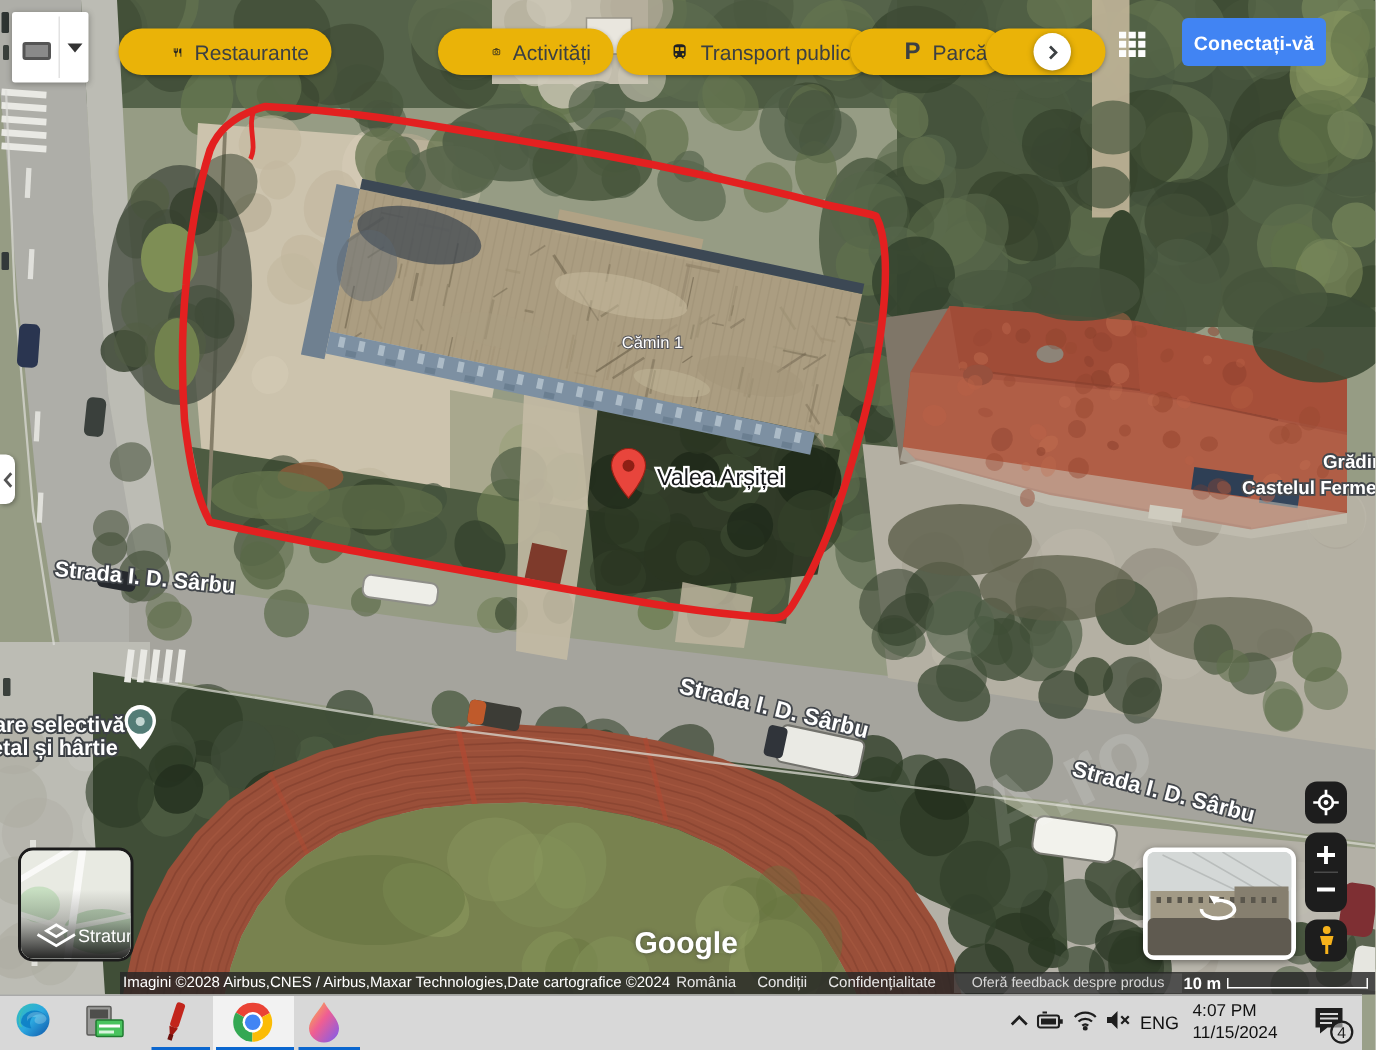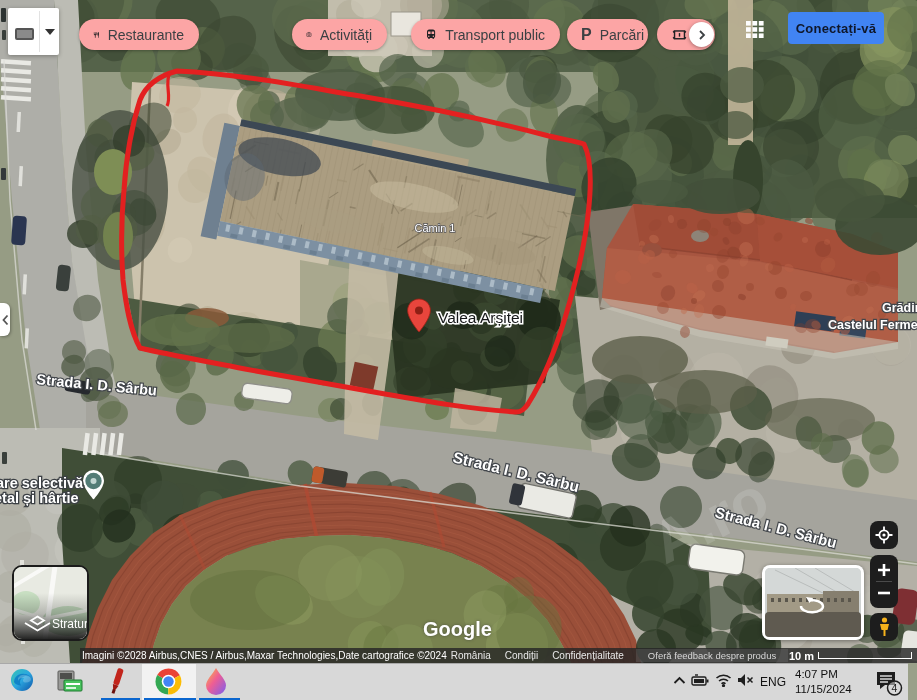--- a/index.html
+++ b/index.html
@@ -1,17 +1,17 @@
 <!DOCTYPE html>
 <html><head><meta charset="utf-8">
 <style>
   html,body{margin:0;padding:0;width:917px;height:700px;overflow:hidden;font-family:"Liberation Sans",sans-serif;}
   .abs{position:absolute;}
   #stage{position:relative;width:917px;height:700px;background:#9aa089;overflow:hidden;}
-  .chip{position:absolute;top:19px;height:31px;background:#fca5a5;border-radius:16px;display:flex;align-items:center;box-shadow:0 1px 3px rgba(0,0,0,0.3);color:#3c4043;font-size:14px;white-space:nowrap;}
+  .chip{position:absolute;top:19px;height:31px;background:#eab308;border-radius:16px;display:flex;align-items:center;box-shadow:0 1px 3px rgba(0,0,0,0.3);color:#3c4043;font-size:14px;white-space:nowrap;padding-left:22px;}
   .chip svg{margin:0 8px 0 14px;}
   .chip span{margin-right:15px;}
 </style></head>
 <body>
 <div id="stage">
 
 <svg class="abs" style="left:0;top:0" width="917" height="663" viewBox="0 0 917 663">
 
 <rect x="0" y="0" width="917" height="663" fill="#969c84"></rect>
 
@@ -995,21 +995,21 @@
       <rect x="6.4" y="0" width="4.8" height="4.6" fill="#fdfdfd"></rect>
       <rect x="12.8" y="0" width="4.8" height="4.6" fill="#fdfdfd"></rect>
       <rect x="0" y="6.2" width="4.8" height="4.6" fill="#fdfdfd"></rect>
       <rect x="6.4" y="6.2" width="4.8" height="4.6" fill="#fdfdfd"></rect>
       <rect x="12.8" y="6.2" width="4.8" height="4.6" fill="#fdfdfd"></rect>
       <rect x="0" y="12.4" width="4.8" height="4.6" fill="#fdfdfd"></rect>
       <rect x="6.4" y="12.4" width="4.8" height="4.6" fill="#fdfdfd"></rect>
       <rect x="12.8" y="12.4" width="4.8" height="4.6" fill="#fdfdfd"></rect>
 </svg>
 
-<div class="abs" style="left:788px;top:12px;width:96px;height:32px;background:#4184f3;border-radius:4px;color:#0f172a;font-size:13px;font-weight:bold;display:flex;align-items:center;justify-content:center;letter-spacing:0.2px;">Conectați-vă</div>
+<div class="abs" style="left:788px;top:12px;width:96px;height:32px;background:#4184f3;border-radius:4px;color:#ffffff;font-size:13px;font-weight:bold;display:flex;align-items:center;justify-content:center;letter-spacing:0.2px;">Conectați-vă</div>
 
 <div class="abs" style="left:0;top:303px;width:10px;height:33px;background:#fff;border-radius:0 6px 6px 0;box-shadow:1px 1px 3px rgba(0,0,0,0.3);display:flex;align-items:center;justify-content:center;">
   <svg width="7" height="12" viewBox="0 0 7 12" fill="none" stroke="#555" stroke-width="1.8">
         <path d="M5.5,1.5 L1.5,6 L5.5,10.5"></path>
       </svg>
 </div>
 
 <div class="abs" style="left:12px;top:565px;width:73px;height:72px;border:2px solid #1b1b1b;border-radius:10px;overflow:hidden;background:#e9ebe4;">
   <svg width="73" height="72" viewBox="0 0 73 72">
     <defs>

